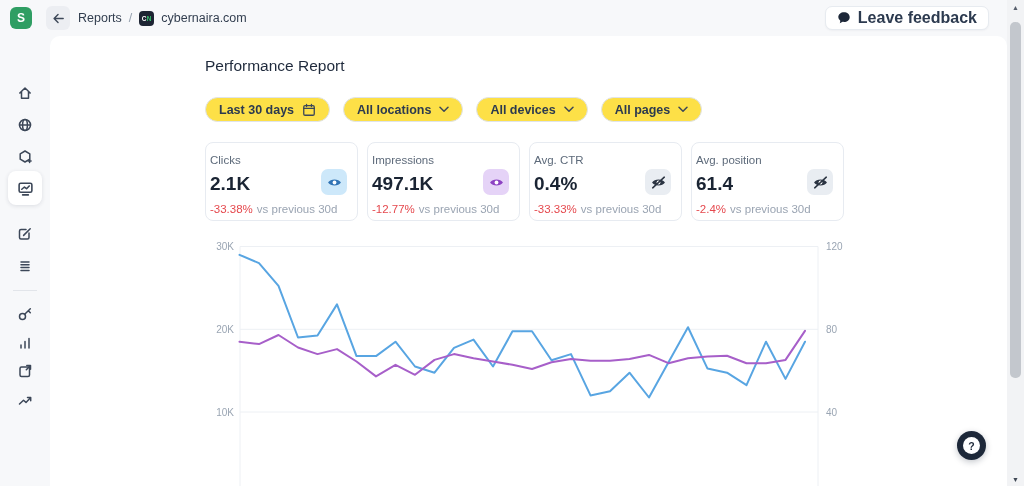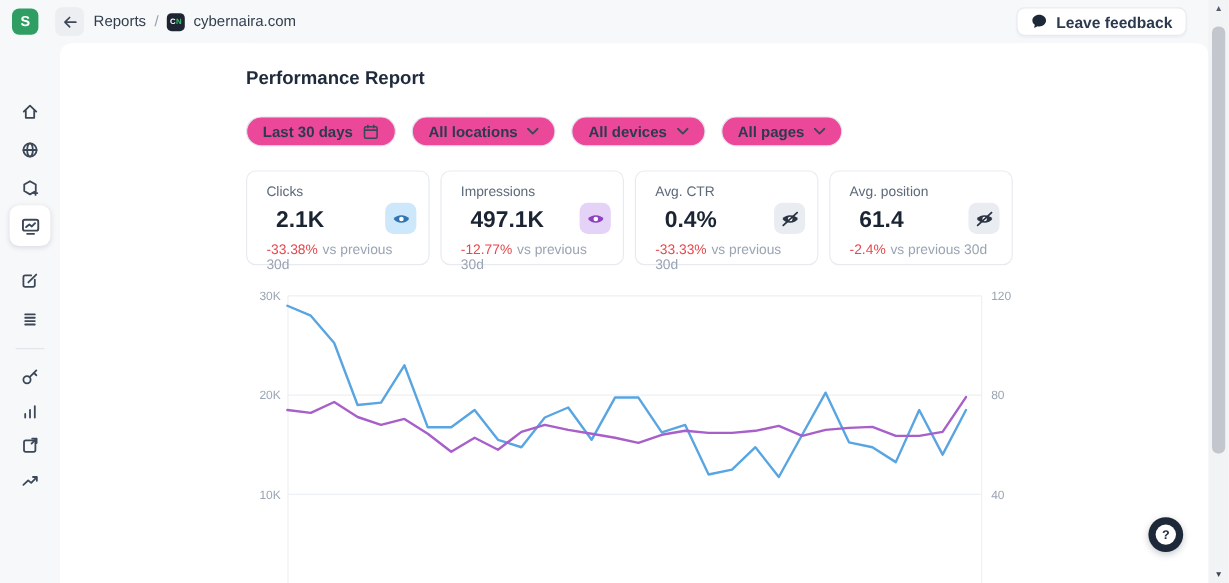--- a/index.html
+++ b/index.html
@@ -25,55 +25,55 @@
   .crumb { color:#323e4f; font-weight:500; cursor:pointer; }
   .crumb-sep { color:#95a0ae; }
   .favicon {
     width:15px; height:15px; background:#1d2433; border-radius:4px;
     display:flex; align-items:center; justify-content:center; font-size:6.5px; font-weight:bold; letter-spacing:.3px;
   }
   .favicon .c { color:#ffffff; } .favicon .n { color:#37c26e; }
   .feedback-btn {
     position:absolute; right:18px; top:6px; height:24px; padding:0 11px;
     background:#ffffff; border:1px solid #e7ebf0; border-radius:7px;
-    display:flex; align-items:center; gap:7px; font-size:13px; font-weight:600; color:#2c3a4f; cursor:pointer;
+    display:flex; align-items:center; gap:7px; font-size:16px; font-weight:600; color:#2c3a4f; cursor:pointer;
     box-shadow:0 1px 2px rgba(20,30,50,.04);
   }
   
   .sidebar { position:absolute; left:0; top:36px; width:50px; bottom:0; }
   .side-item {
     position:absolute; left:10px; width:30px; height:30px; border-radius:8px;
     display:flex; align-items:center; justify-content:center; cursor:pointer;
   }
   .side-item.active {
     left:8px; width:34px; height:34px; background:#ffffff;
     box-shadow:0 1px 4px rgba(25,35,55,.12);
   }
   .side-divider { position:absolute; left:13px; top:254px; width:24px; height:1px; background:#e2e5ea; }
   .icon-stroke { stroke:#3c4758; fill:none; stroke-width:1.5; stroke-linecap:round; stroke-linejoin:round; }
   
   .main-card {
     position:absolute; left:50px; top:36px; width:957px; height:450px;
     background:#ffffff; border-radius:10px 10px 0 0;
   }
-  .page-title { position:absolute; left:205px; top:57px; font-size:15.5px; font-weight:700; color:#1f2a3c; }
+  .page-title { position:absolute; left:205px; top:57px; font-size:15.5px; font-weight:400; color:#1f2a3c; }
   
   .filters { position:absolute; left:205px; top:97px; display:flex; gap:13px; }
   .pill {
-    height:25px; padding:0 13px; background:#ec4899; border:1px solid #dfe4ec; border-radius:13px;
+    height:25px; padding:0 13px; background:#fde047; border:1px solid #dfe4ec; border-radius:13px;
     display:flex; align-items:center; gap:8px; font-size:12.5px; font-weight:600; color:#2c3a4f; cursor:pointer;
   }
   
   .metrics { position:absolute; left:205px; top:142px; display:flex; gap:9px; }
   .metric-card {
     position:relative; width:153px; height:79px; background:#fff;
-    border:1px solid #e7ebf1; border-radius:8px; padding:11px 16px;
+    border:1px solid #e7ebf1; border-radius:8px; padding:11px 4px;
   }
   .metric-label { font-size:11.5px; color:#5d6a7a; }
-  .metric-value { font-size:19px; font-weight:700; color:#1a2433; margin-top:7px;margin-left:8px; }
+  .metric-value { font-size:19px; font-weight:700; color:#1a2433; margin-top:7px; }
   .metric-delta-row { margin-top:8px; font-size:11.5px; }
   .delta { color:#e5484d; font-weight:400; }
   .delta-suffix { color:#9aa4b2; margin-left:4px; }
   .eye-btn {
     position:absolute; right:10px; top:26px; width:26px; height:26px; border-radius:7px;
     display:flex; align-items:center; justify-content:center; cursor:pointer; background:#e9edf2;
   }
   
   .chart-wrap { position:absolute; left:200px; top:240px; width:660px; height:246px; }
   .tick { font-family:"Liberation Sans", sans-serif; font-size:10px; fill:#9aa5b3; }

